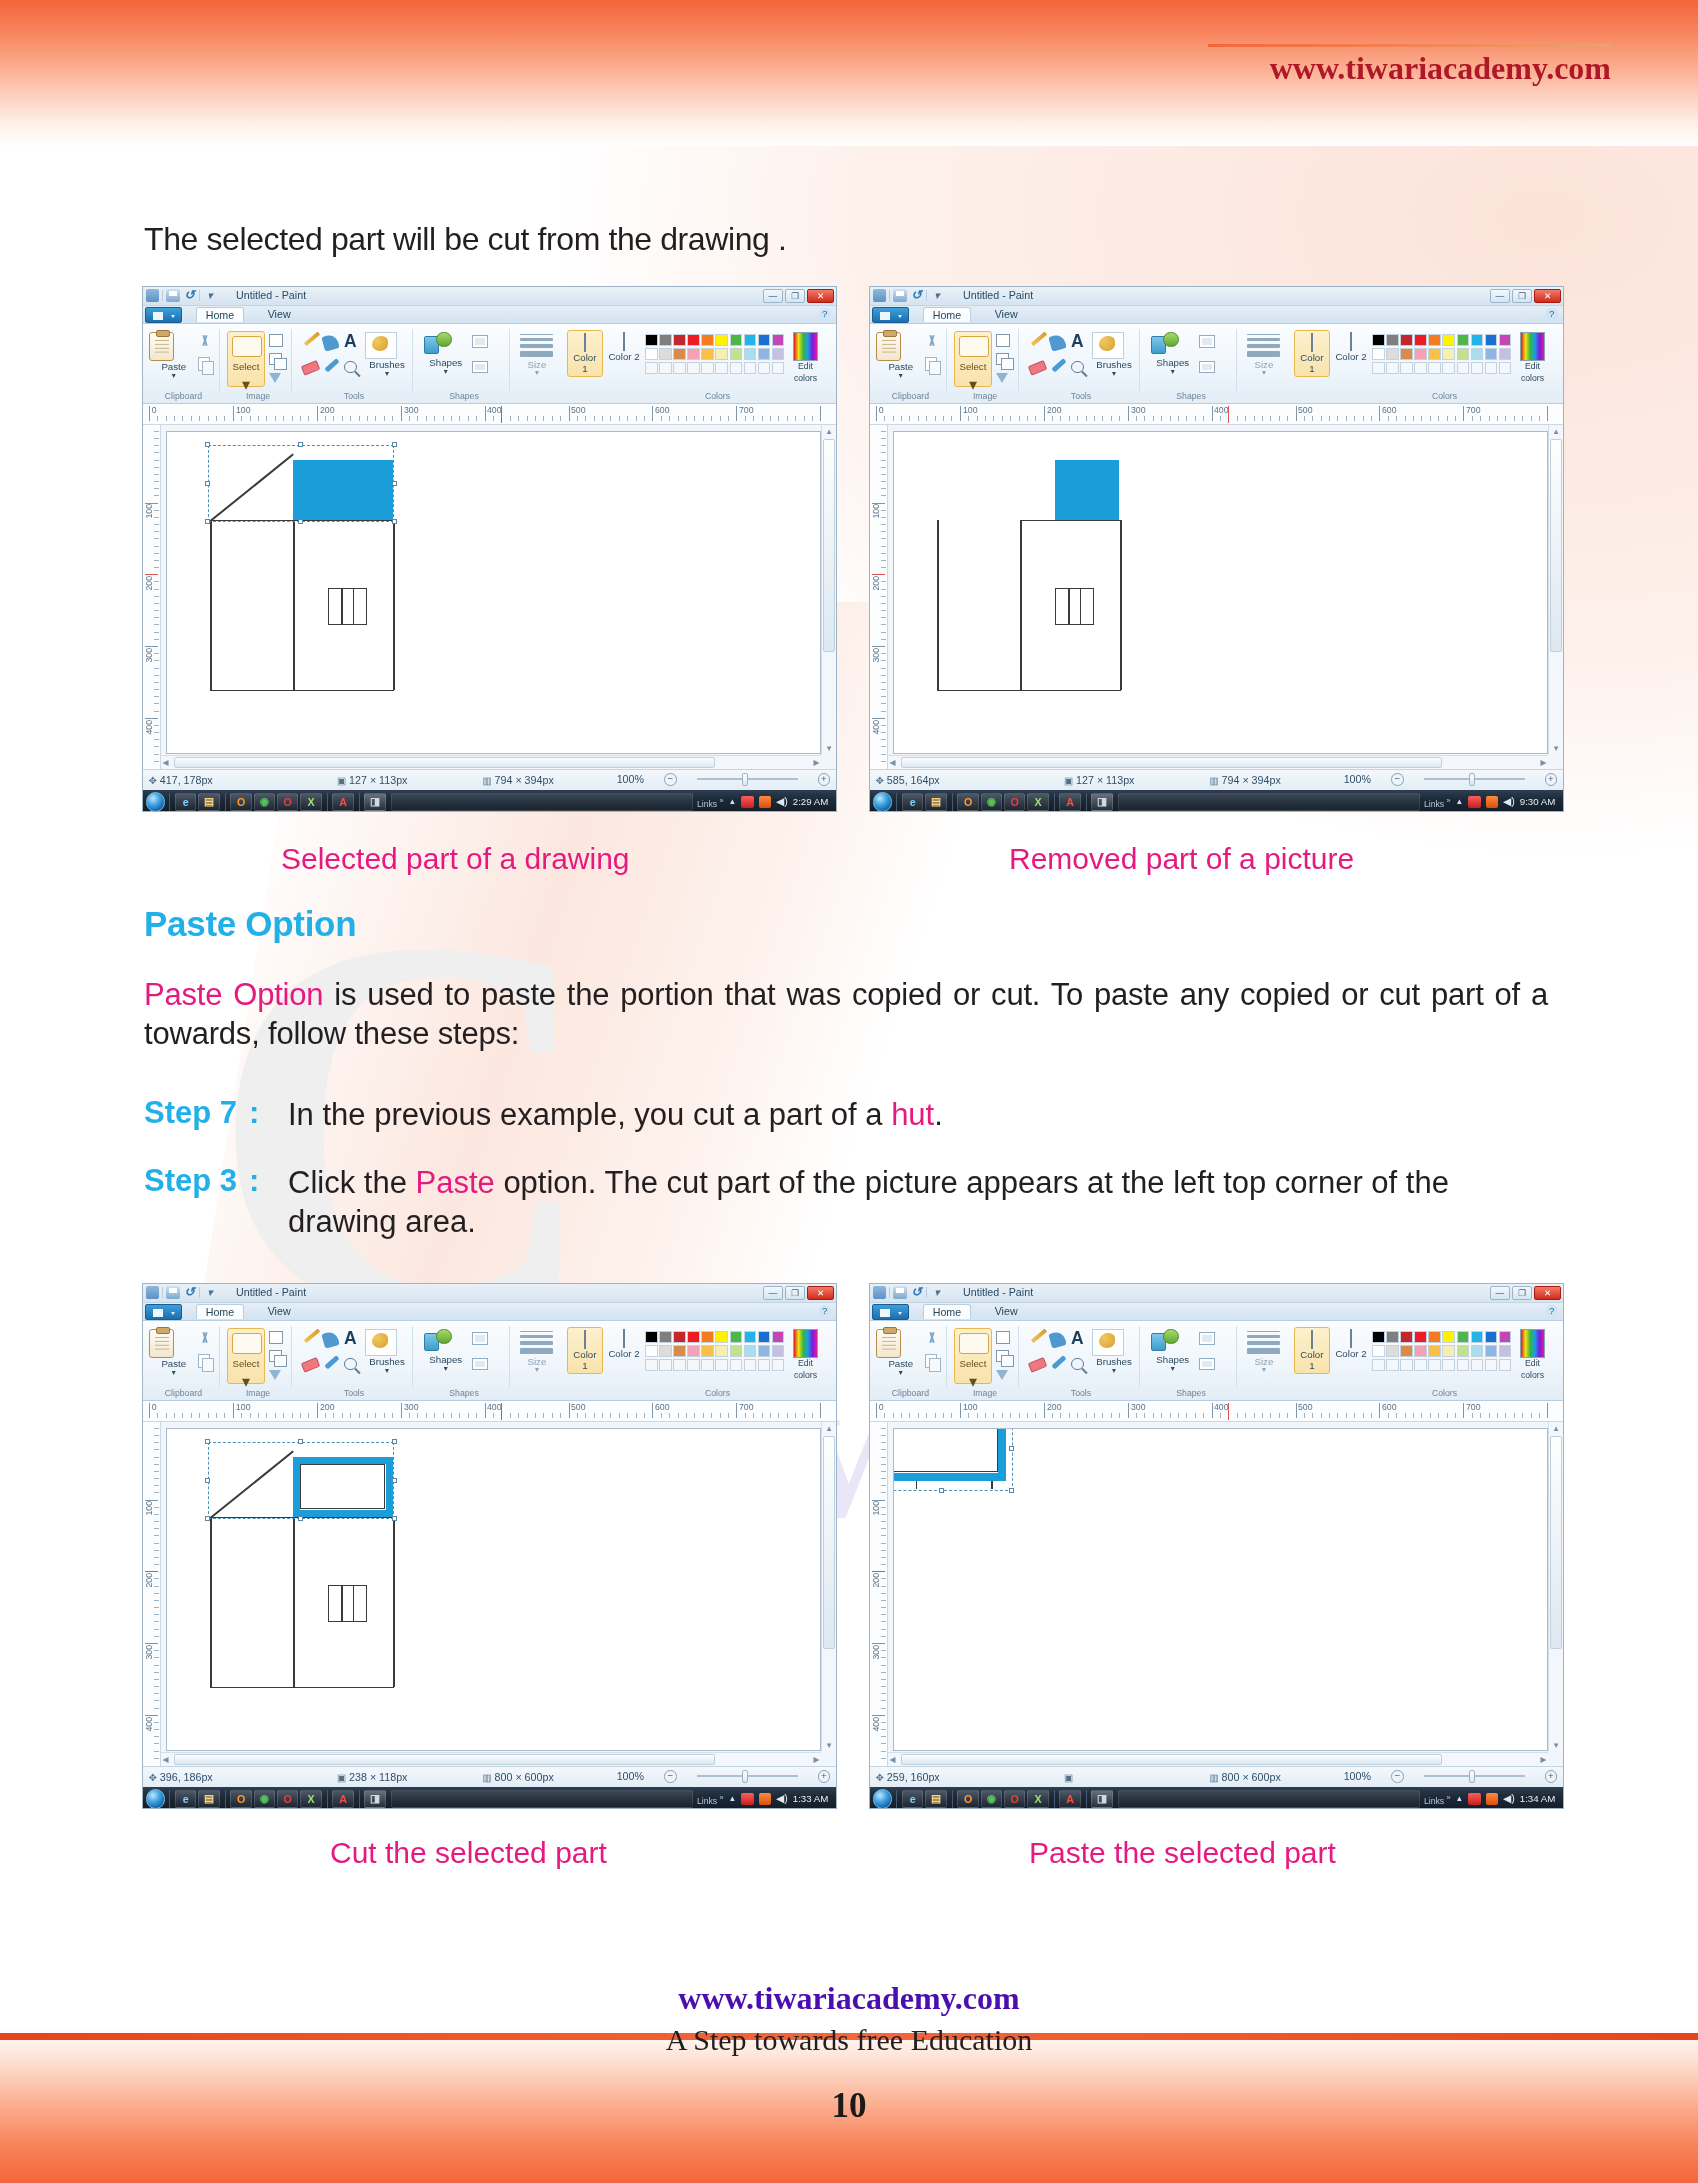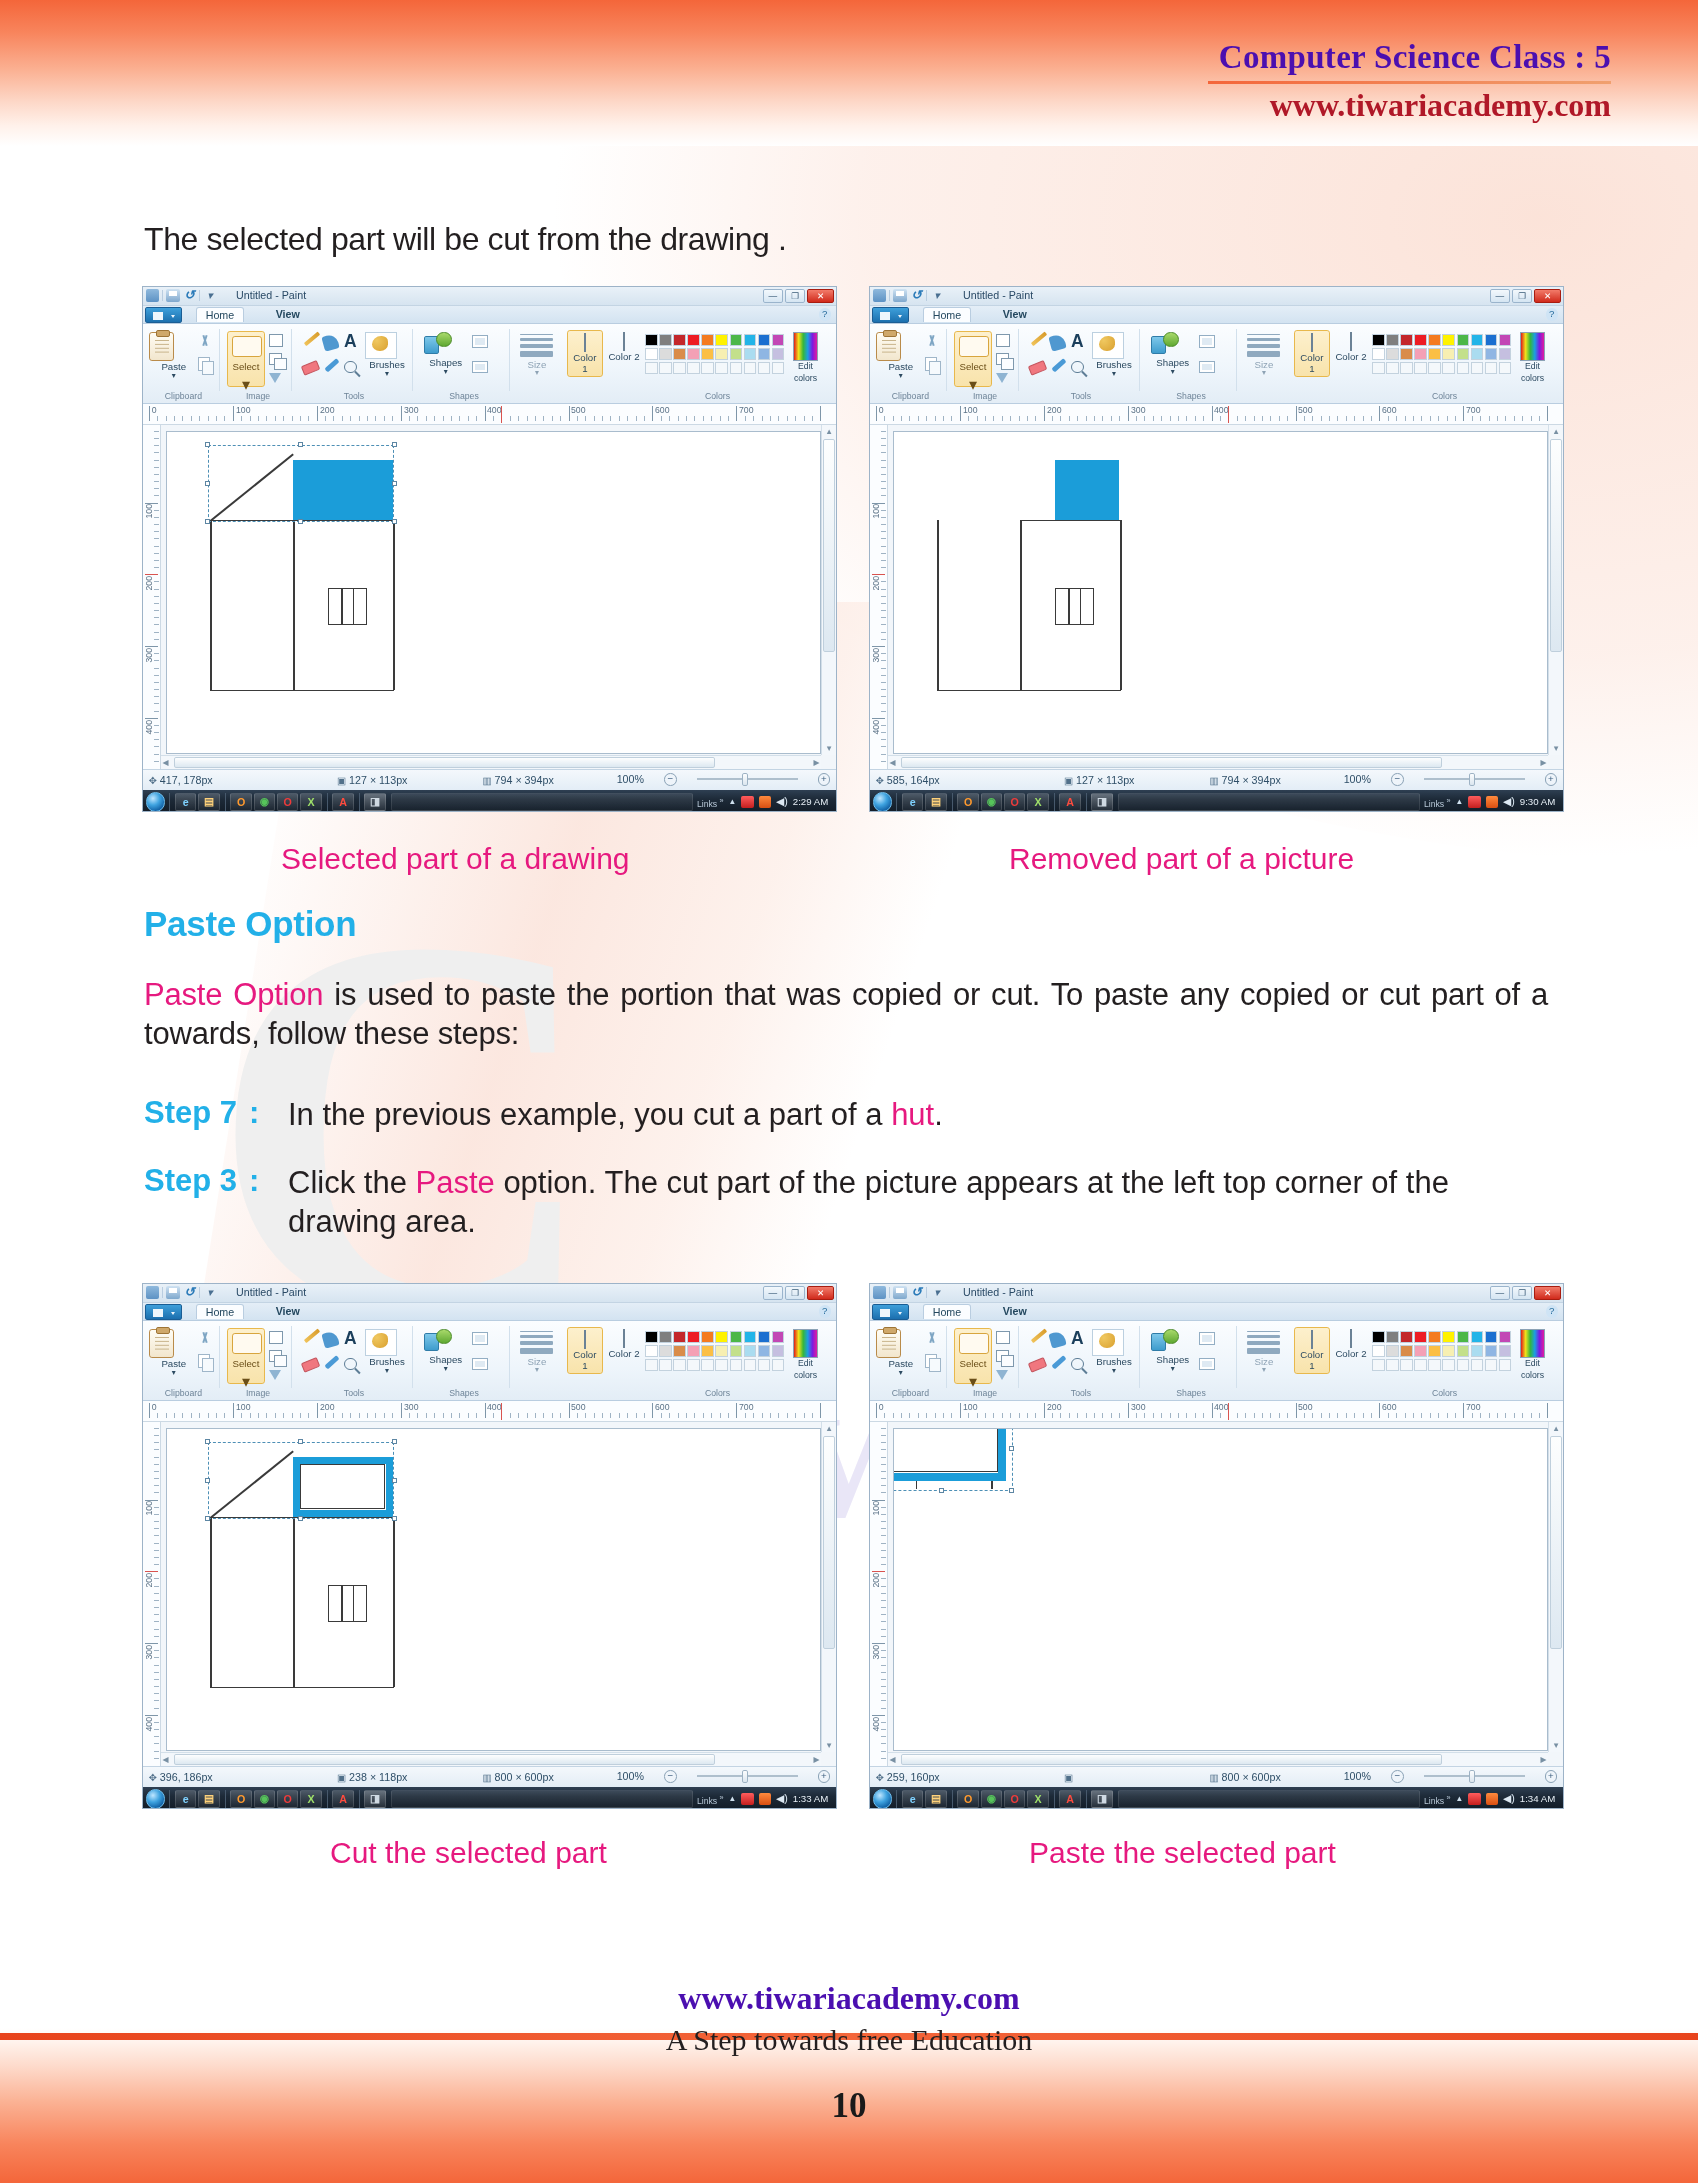--- a/index.html
+++ b/index.html
@@ -171,21 +171,21 @@
     content:""; position:absolute; left:6.8px; top:3.9px; width:10.7px; height:7.8px; background:#eef6fc;
   }
   .filebtn:before{
     content:""; position:absolute; right:5.8px; top:6.8px; width:0; height:0;
     border-left:2.9px solid transparent; border-right:2.9px solid transparent; border-top:3.9px solid #eef6fc;
   }
   .tab{
     position:absolute; top:1px; font-size:10.7px; color:#24485f; padding:1px 8.7px;
   }
   .tab.home{ left:53px; background:#fbfdff; border:1px solid #b9cde0; border-bottom:none; border-radius:2.9px 2.9px 0 0; }
-  .tab.view{ left:124px;font-weight:bold; }
+  .tab.view{ left:116px; }
   .helpq{
     position:absolute; right:4.9px; top:1.9px; width:12.6px; height:12.6px; border-radius:50%;
     background:#cfe4f5; color:#2a6e9e; font-size:9.7px; line-height:12.6px; text-align:center;
   }
 
   
   .ribbon{
     height:80px; position:relative;
     background:linear-gradient(180deg,#fbfdff 0%, #eef5fb 60%, #e3edf6 100%);
     border-bottom:1px solid #b9cde0;
@@ -397,21 +397,20 @@
 <div class="page-top-band"></div>
 <div class="page-bottom-band"></div>
 <div class="bottom-rule"></div>
 <div class="swoosh swoosh-a"></div>
 <div class="swoosh swoosh-b"></div>
 <div class="wm-c">C</div>
 <div class="wm-tiwari">TIWARI</div>
 <div class="wm-academy">A C A D E M Y</div>
 
 <div class="hdr">
-  <div class="hdr-title">Computer Science Class : 5</div>
   <div class="hdr-rule"></div>
   <div class="hdr-site">www.tiwariacademy.com</div>
 </div>
 
 <div class="lead">The selected part will be cut from the drawing .</div>
 
 <div class="cap cap1">Selected part of a drawing</div>
 <div class="cap cap2">Removed part of a picture</div>
 <div class="cap cap3">Cut the selected part</div>
 <div class="cap cap4">Paste the selected part</div>

